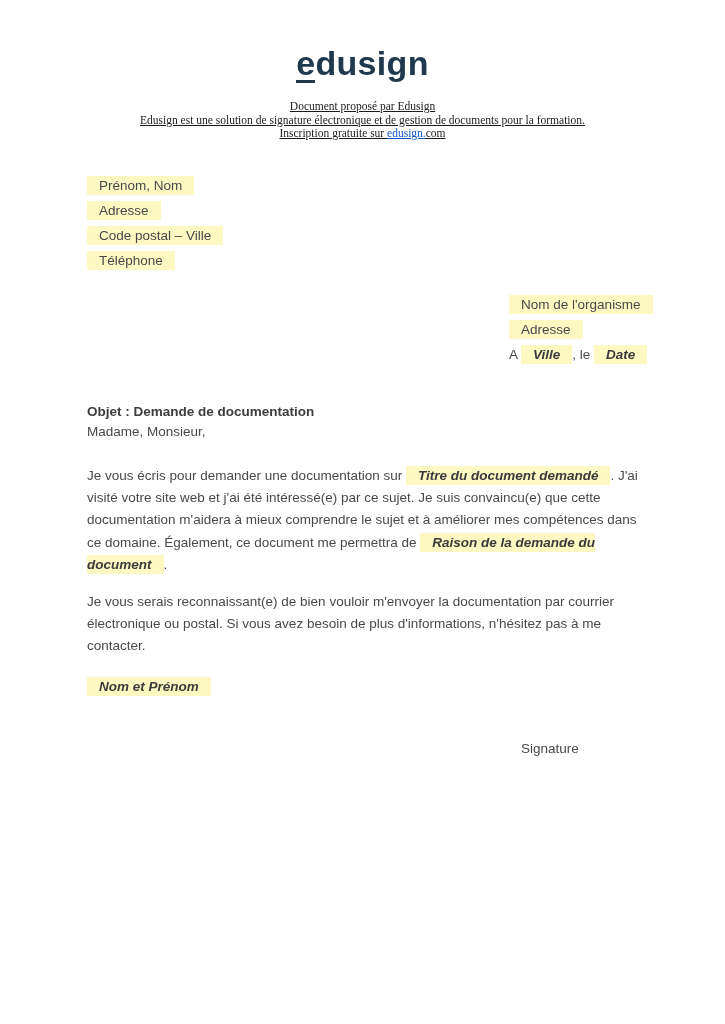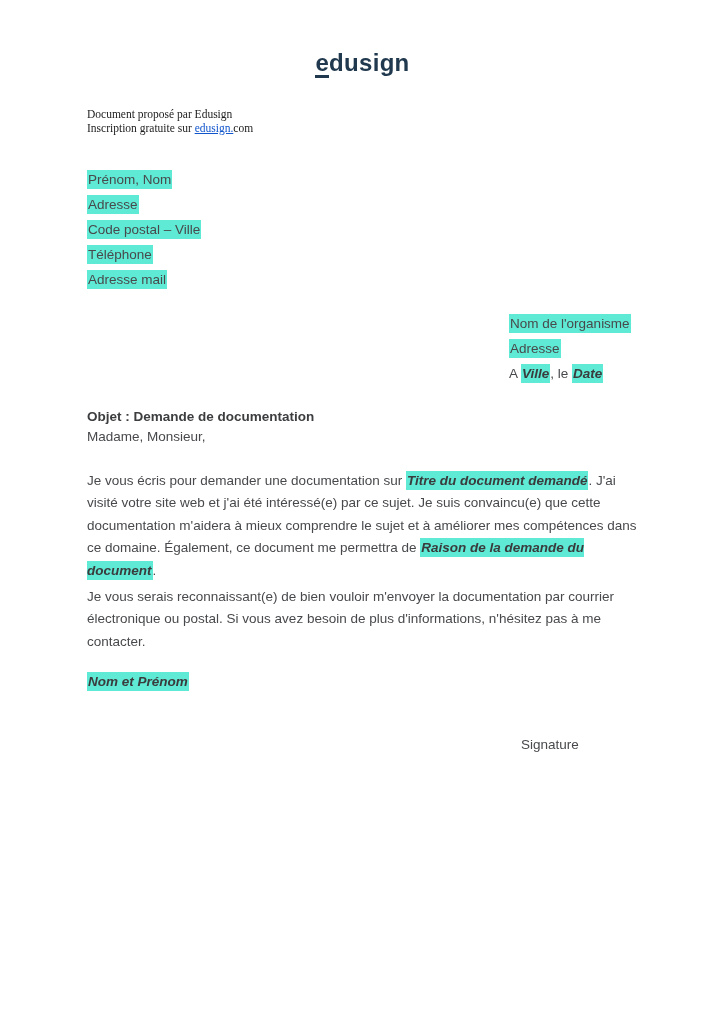--- a/index.html
+++ b/index.html
@@ -12,93 +12,95 @@
   .page {
     width: 725px; height: 1024px;
     background: #ffffff;
     padding: 0 87px;
   }
 
   
   .logo {
     margin-top: 46px;
     text-align: center;
-    font-size: 24px;
+    font-size: 34px;
     line-height: 34px;
     font-weight: 600;
     letter-spacing: 0.3px;
     color: #20394e;
   }
   .logo-e {
     display: inline-block;
     line-height: 1.0;
     border-bottom: 3px solid #20394e;
   }
   .header-note {
-    margin-top: 28px;
+    margin-top: 17px;
+    text-align: center;
     font-family: "Liberation Serif", "DejaVu Serif", serif;
     font-size: 11.5px;
     line-height: 13.5px;
     color: #1b1b1b;
+    text-decoration: underline;
   }
   .header-note a {
     color: #1155cc;
     text-decoration: underline;
     cursor: pointer;
   }
 
   
   .txt { font-size: 13.5px; color: #48494c; }
-  .hl { background: #5eead4; padding: 2px 1px; }
+  .hl { background: #fef9c3; padding: 2px 12px; }
   .ph { font-weight: 700; font-style: italic; color: #3a3b3d; }
 
   
   .sender { margin-top: 32px; }
   .sender .line { line-height: 25px; }
 
   
   .recipient { margin-top: 19px; margin-left: 422px; }
   .recipient .line { line-height: 25px; white-space: nowrap; }
 
   .subject {
-    margin-top: 21px;
+    margin-top: 35px;
     font-size: 13.5px;
     line-height: 20px;
     font-weight: 700;
     color: #3c3d3f;
   }
   .salutation { line-height: 20px; }
 
   .body-p { line-height: 22.4px; }
   .p1 { margin-top: 23px; }
-  .p2 { margin-top: 4px; }
+  .p2 { margin-top: 14px; }
   .p3 { margin-top: 15px; }
 
   .closing { margin-top: 14px; line-height: 22.4px; }
   .name-line { margin-top: 18px; line-height: 22.4px; }
   .signature { margin-top: 40px; margin-left: 434px; line-height: 22.4px; }
 </style>
 </head>
 <body>
 
 <div class="page">
 
   <div class="logo"><span class="logo-e">e</span><span>dusign</span></div>
 
   <div class="header-note">
     <div>Document proposé par Edusign</div>
+    <div>Edusign est une solution de signature électronique et de gestion de documents pour la formation.</div>
     <div><span>Inscription gratuite sur </span><a>edusign.</a><span>com</span></div>
   </div>
 
   <div class="sender txt">
     <div class="line"><span class="hl">Prénom, Nom</span></div>
     <div class="line"><span class="hl">Adresse</span></div>
     <div class="line"><span class="hl">Code postal – Ville</span></div>
     <div class="line"><span class="hl">Téléphone</span></div>
-    <div class="line"><span class="hl">Adresse mail</span></div>
   </div>
 
   <div class="recipient txt">
     <div class="line"><span class="hl">Nom de l'organisme</span></div>
     <div class="line"><span class="hl">Adresse</span></div>
     <div class="line"><span>A </span><span class="hl ph">Ville</span><span>, le </span><span class="hl ph">Date</span></div>
   </div>
 
   <div class="subject">Objet : Demande de documentation</div>
 

